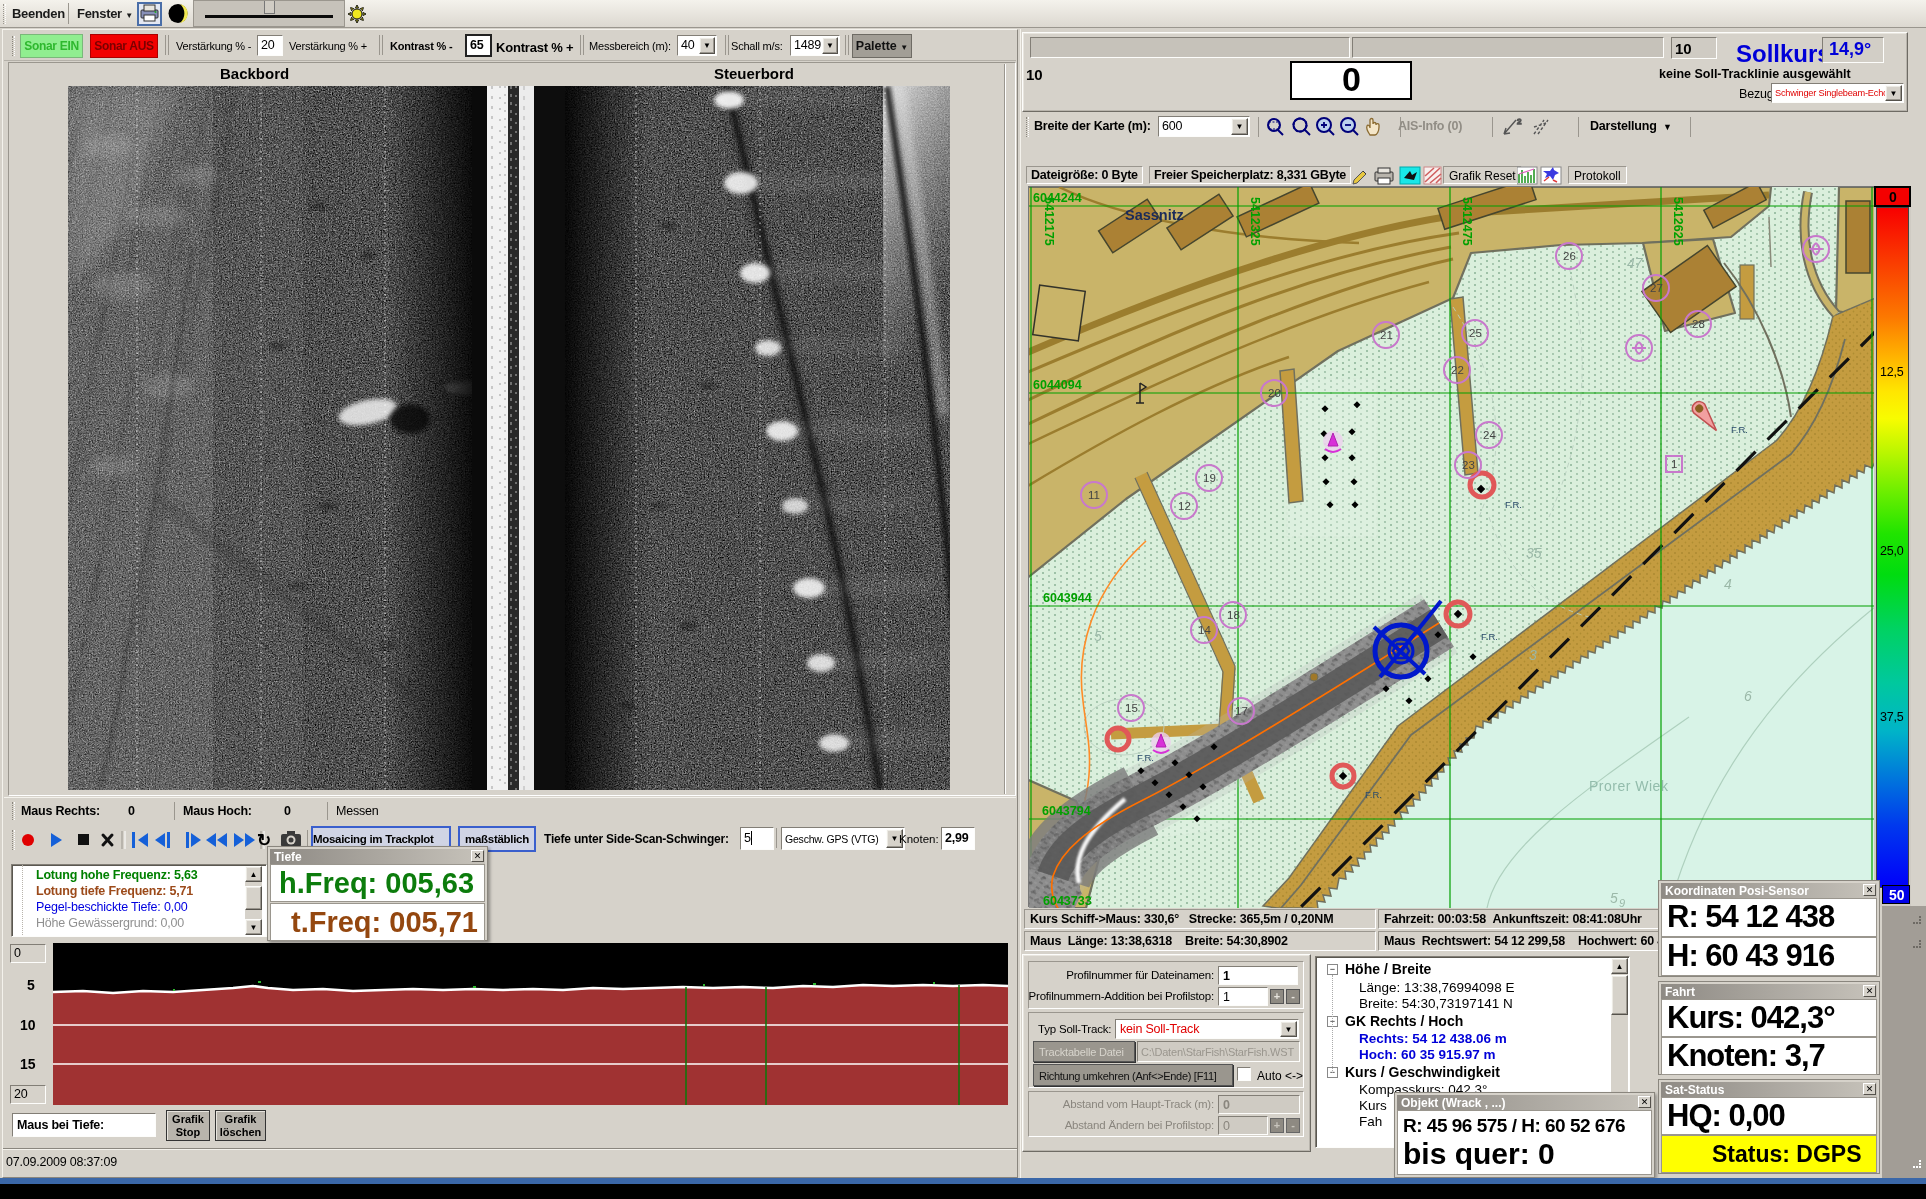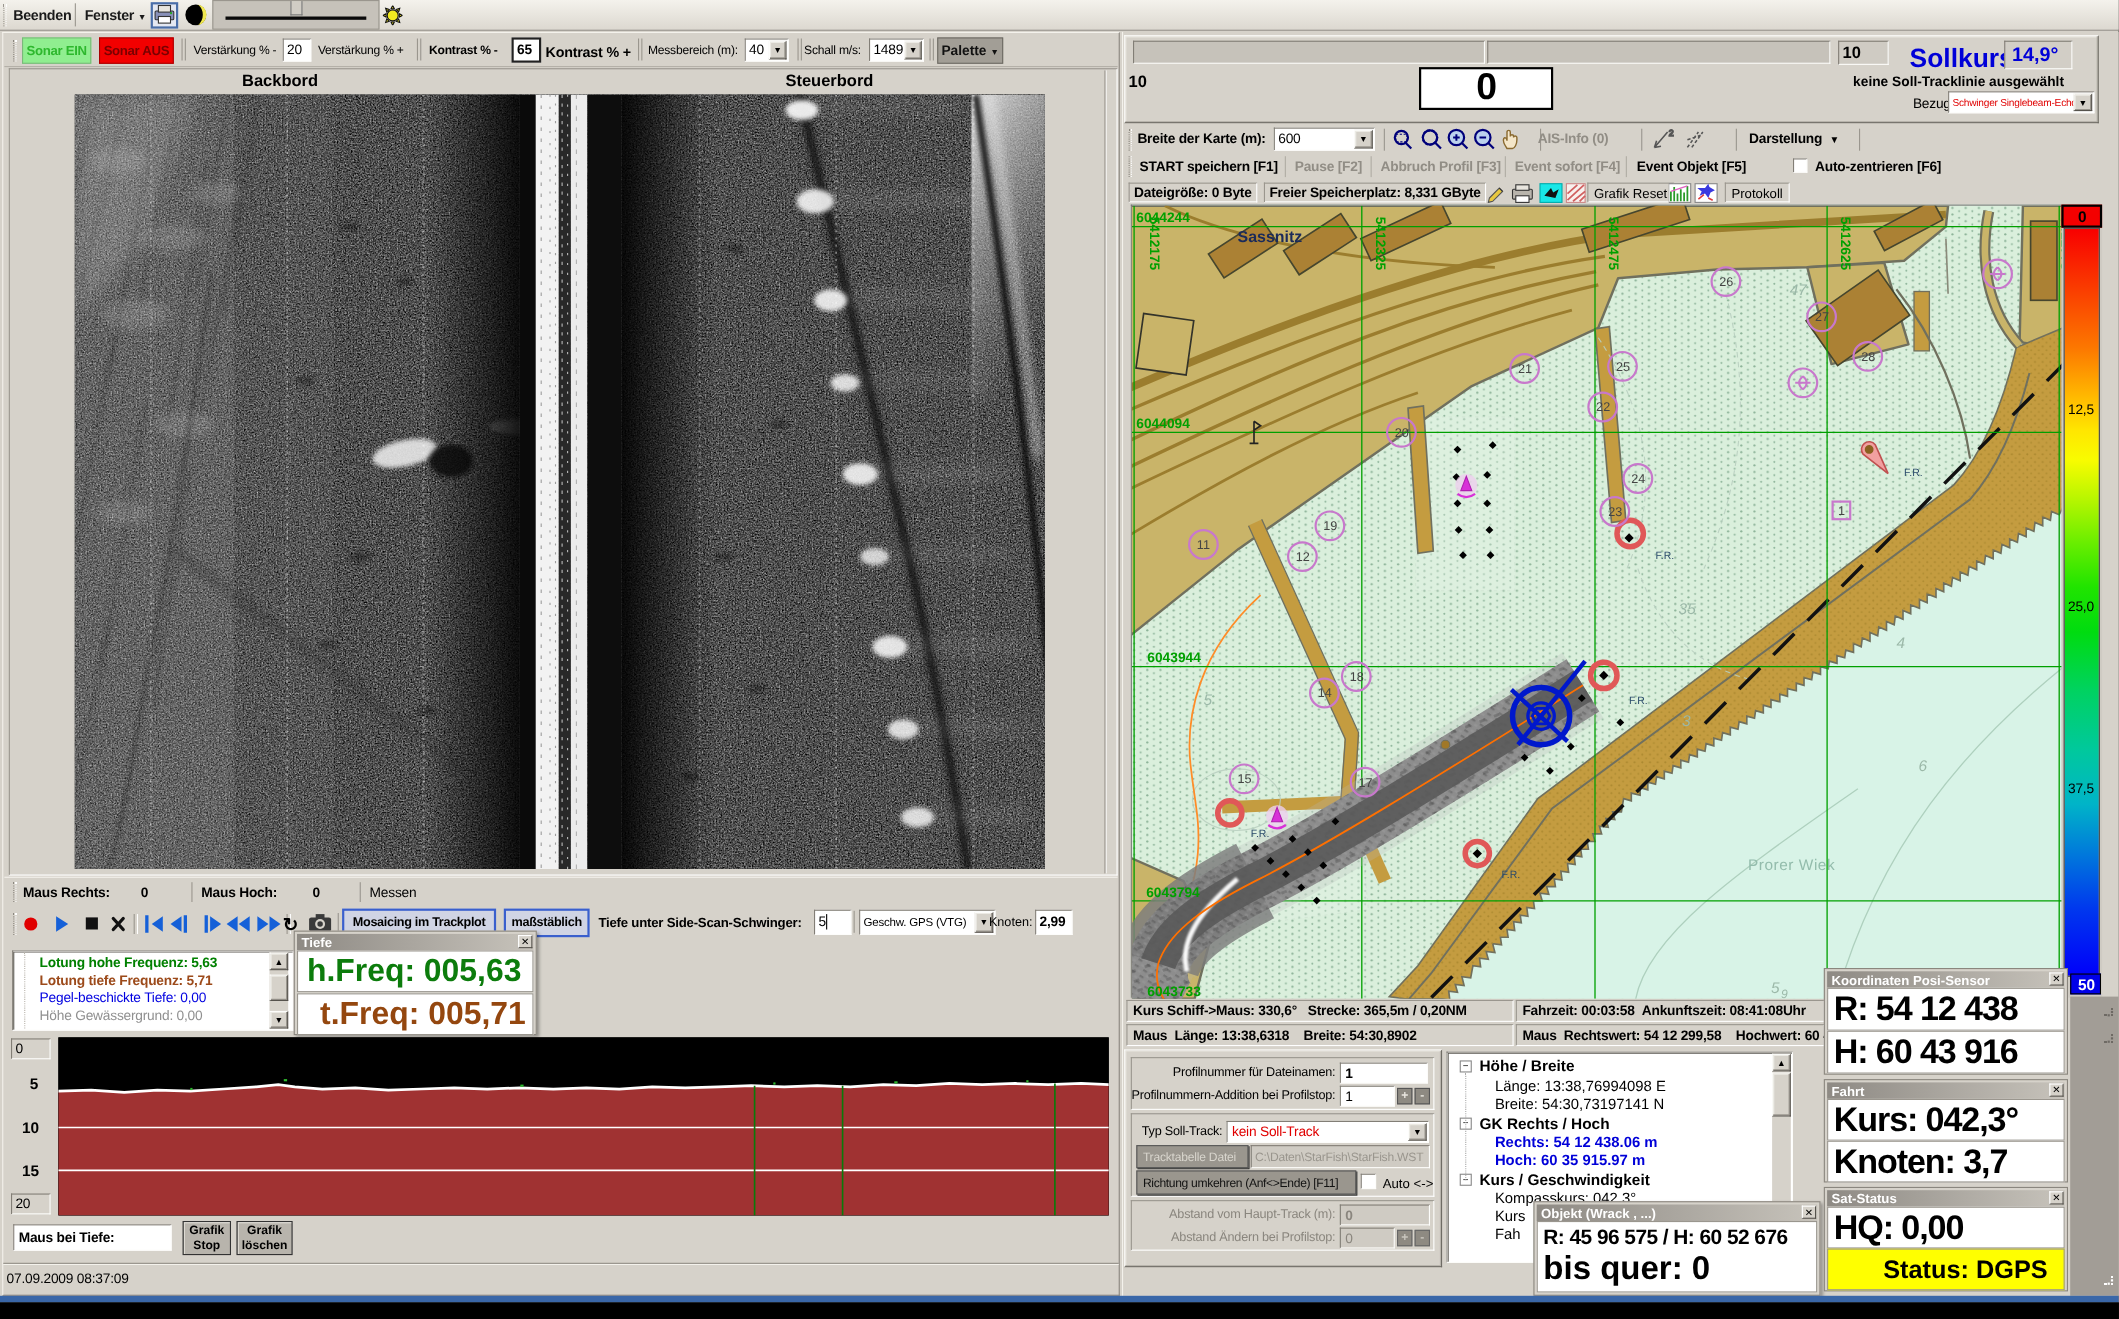--- a/index.html
+++ b/index.html
@@ -278,21 +278,21 @@
         <line x1="246" y1="3" x2="246" y2="21" stroke="#fff"></line>
   </svg>
   <div class="abs" style="left:253px;top:5px;font-size:17px;font-weight:bold">↻</div>
   <svg class="abs" style="left:276px;top:6px" width="22" height="17" viewBox="0 0 22 17">
         <rect x="1" y="3" width="20" height="13" rx="2" fill="#3a3a3a"></rect>
         <rect x="7" y="0" width="8" height="4" fill="#3a3a3a"></rect>
         <circle cx="11" cy="9" r="4.5" fill="#d6d2ca"></circle>
         <circle cx="11" cy="9" r="2.5" fill="#3a3a3a"></circle>
       </svg>
   <div class="abs" style="left:303px;top:5px;width:1px;height:20px;background:#9a968e"></div>
-  <div class="abs b" style="left:307px;top:1px;width:140px;height:26px;background:#d0d4e4;border:2px solid #3a5fcd;text-align:center;line-height:22px;font-size:11.5px;letter-spacing:-0.3px">Mosaicing im Trackplot</div>
+  <div class="abs b" style="left:307px;top:1px;width:140px;height:26px;background:#d0d4e4;border:2px solid #3a5fcd;line-height:22px;font-size:11.5px;letter-spacing:-0.3px">Mosaicing im Trackplot</div>
   <div class="abs b" style="left:454px;top:1px;width:78px;height:26px;background:#d0d4e4;border:2px solid #3a5fcd;text-align:center;line-height:22px;font-size:11.5px;letter-spacing:-0.3px">maßstäblich</div>
   <div class="abs b" style="left:540px;top:7px;font-size:12px;letter-spacing:-0.2px">Tiefe unter Side-Scan-Schwinger:</div>
   <div class="abs sunk2" style="left:736px;top:2px;width:34px;height:23px;background:#fff">
         <div class="abs t13" style="left:3px;top:3px">5<span style="border-left:1px solid #000">&nbsp;</span></div>
       </div>
   <div class="abs" style="left:772px;top:3px;width:1px;height:20px;background:#9a968e"></div>
   <div class="abs sunk2" style="left:777px;top:2px;width:124px;height:23px;background:#fff">
     <div class="abs" style="left:3px;top:5px;font-size:10.5px;letter-spacing:-0.2px">Geschw. GPS (VTG)</div>
     <div class="abs btn" style="right:1px;top:1px;width:17px;height:19px;font-size:8px;text-align:center;line-height:18px">▼</div>
       </div>
@@ -369,21 +369,21 @@
 <div class="abs sunk2" style="left:1030px;top:37px;width:320px;height:21px;background:#c6c2ba"></div>
 <div class="abs sunk2" style="left:1352px;top:37px;width:312px;height:21px;background:#c6c2ba"></div>
 <div class="abs b" style="left:1026px;top:66px;font-size:15px">10</div>
 <div class="abs sunk2" style="left:1671px;top:37px;width:46px;height:22px;background:#cfcbc3">
       <div class="abs b" style="left:3px;top:2px;font-size:15px">10</div>
     </div>
 <div class="abs b" style="left:1736px;top:40px;font-size:24px;color:#0000d8">Sollkurs:</div>
 <div class="abs sunk2" style="left:1822px;top:37px;width:62px;height:26px;background:#d2cec6">
       <div class="abs b" style="left:6px;top:1px;font-size:18px;color:#0000d8">14,9°</div>
     </div>
-<div class="abs b" style="left:1659px;top:67px;width:243px;font-size:12.5px;text-align:center">keine Soll-Tracklinie ausgewählt</div>
+<div class="abs b" style="left:1659px;top:67px;width:243px;font-size:12.5px;text-align:left">keine Soll-Tracklinie ausgewählt</div>
 <div class="abs t13" style="left:1739px;top:87px">Bezug:</div>
 <div class="abs sunk2" style="left:1771px;top:83px;width:133px;height:20px;background:#fff">
   <div class="abs" style="left:3px;top:4px;font-size:9.2px;color:#e00000;white-space:nowrap;letter-spacing:-0.2px">Schwinger Singlebeam-Echolot</div>
   <div class="abs btn" style="right:1px;top:1px;width:17px;height:16px;font-size:8px;text-align:center;line-height:15px">▼</div>
     </div>
 <div class="abs" style="left:1290px;top:61px;width:122px;height:39px;background:#fff;border:2px solid #000">
       <div class="abs b" style="left:50px;top:-3px;font-size:34px">0</div>
     </div>
 
 <div class="abs" style="left:1022px;top:114px;width:886px;height:26px">
@@ -427,34 +427,20 @@
           <path d="M4 18L16 4M4 18l2-6M4 18l6-1"></path>
           <text x="17" y="8" font-size="8" fill="#333">2</text>
           <path d="M34 18L44 4M38 18L48 4M34 11l12-4" stroke-dasharray="3 2"></path>
         </g>
       </svg>
   <div class="abs" style="left:556px;top:3px;width:1px;height:20px;background:#9a968e"></div>
   <div class="abs t13 b" style="left:568px;top:5px">Darstellung&nbsp;&nbsp;<span style="font-size:9px">▼</span></div>
   <div class="abs" style="left:668px;top:3px;width:1px;height:20px;background:#9a968e"></div>
 </div>
 
-<div class="abs" style="left:1022px;top:140px;width:886px;height:24px">
-  <div class="abs" style="left:4px;top:2px;width:3px;height:19px;border-left:1px dotted #8a867e;border-right:1px dotted #fff"></div>
-  <div class="abs t13 b" style="left:14px;top:4px">START speichern [F1]</div>
-  <div class="abs" style="left:146px;top:2px;width:1px;height:19px;background:#b0aca4"></div>
-  <div class="abs t13 b" style="left:155px;top:4px;color:#918d85">Pause [F2]</div>
-  <div class="abs" style="left:224px;top:2px;width:1px;height:19px;background:#b0aca4"></div>
-  <div class="abs t13 b" style="left:233px;top:4px;color:#918d85">Abbruch Profil [F3]</div>
-  <div class="abs" style="left:346px;top:2px;width:1px;height:19px;background:#b0aca4"></div>
-  <div class="abs t13 b" style="left:355px;top:4px;color:#918d85">Event sofort [F4]</div>
-  <div class="abs" style="left:456px;top:2px;width:1px;height:19px;background:#b0aca4"></div>
-  <div class="abs t13 b" style="left:466px;top:4px">Event Objekt [F5]</div>
-  <div class="abs sunk2" style="left:608px;top:4px;width:13px;height:13px;background:#fff"></div>
-  <div class="abs t13 b" style="left:628px;top:4px">Auto-zentrieren [F6]</div>
-</div>
 
 <div class="abs" style="left:1022px;top:164px;width:886px;height:22px">
   <div class="abs t13 b groove" style="left:4px;top:2px;height:18px;padding:1px 4px 0 4px">Dateigröße: 0 Byte</div>
   <div class="abs t13 b groove" style="left:127px;top:2px;height:18px;padding:1px 4px 0 4px">Freier Speicherplatz: 8,331 GByte</div>
   <svg class="abs" style="left:330px;top:2px" width="115" height="19" viewBox="0 0 115 19">
     <g>
           <path d="M2 14l9-9 3 3-9 9-4 1z" fill="#e8c840" stroke="#555" stroke-width="1"></path>
           <path d="M11 5l3 3" stroke="#333"></path>
         </g>
     <g transform="translate(22 0)">

